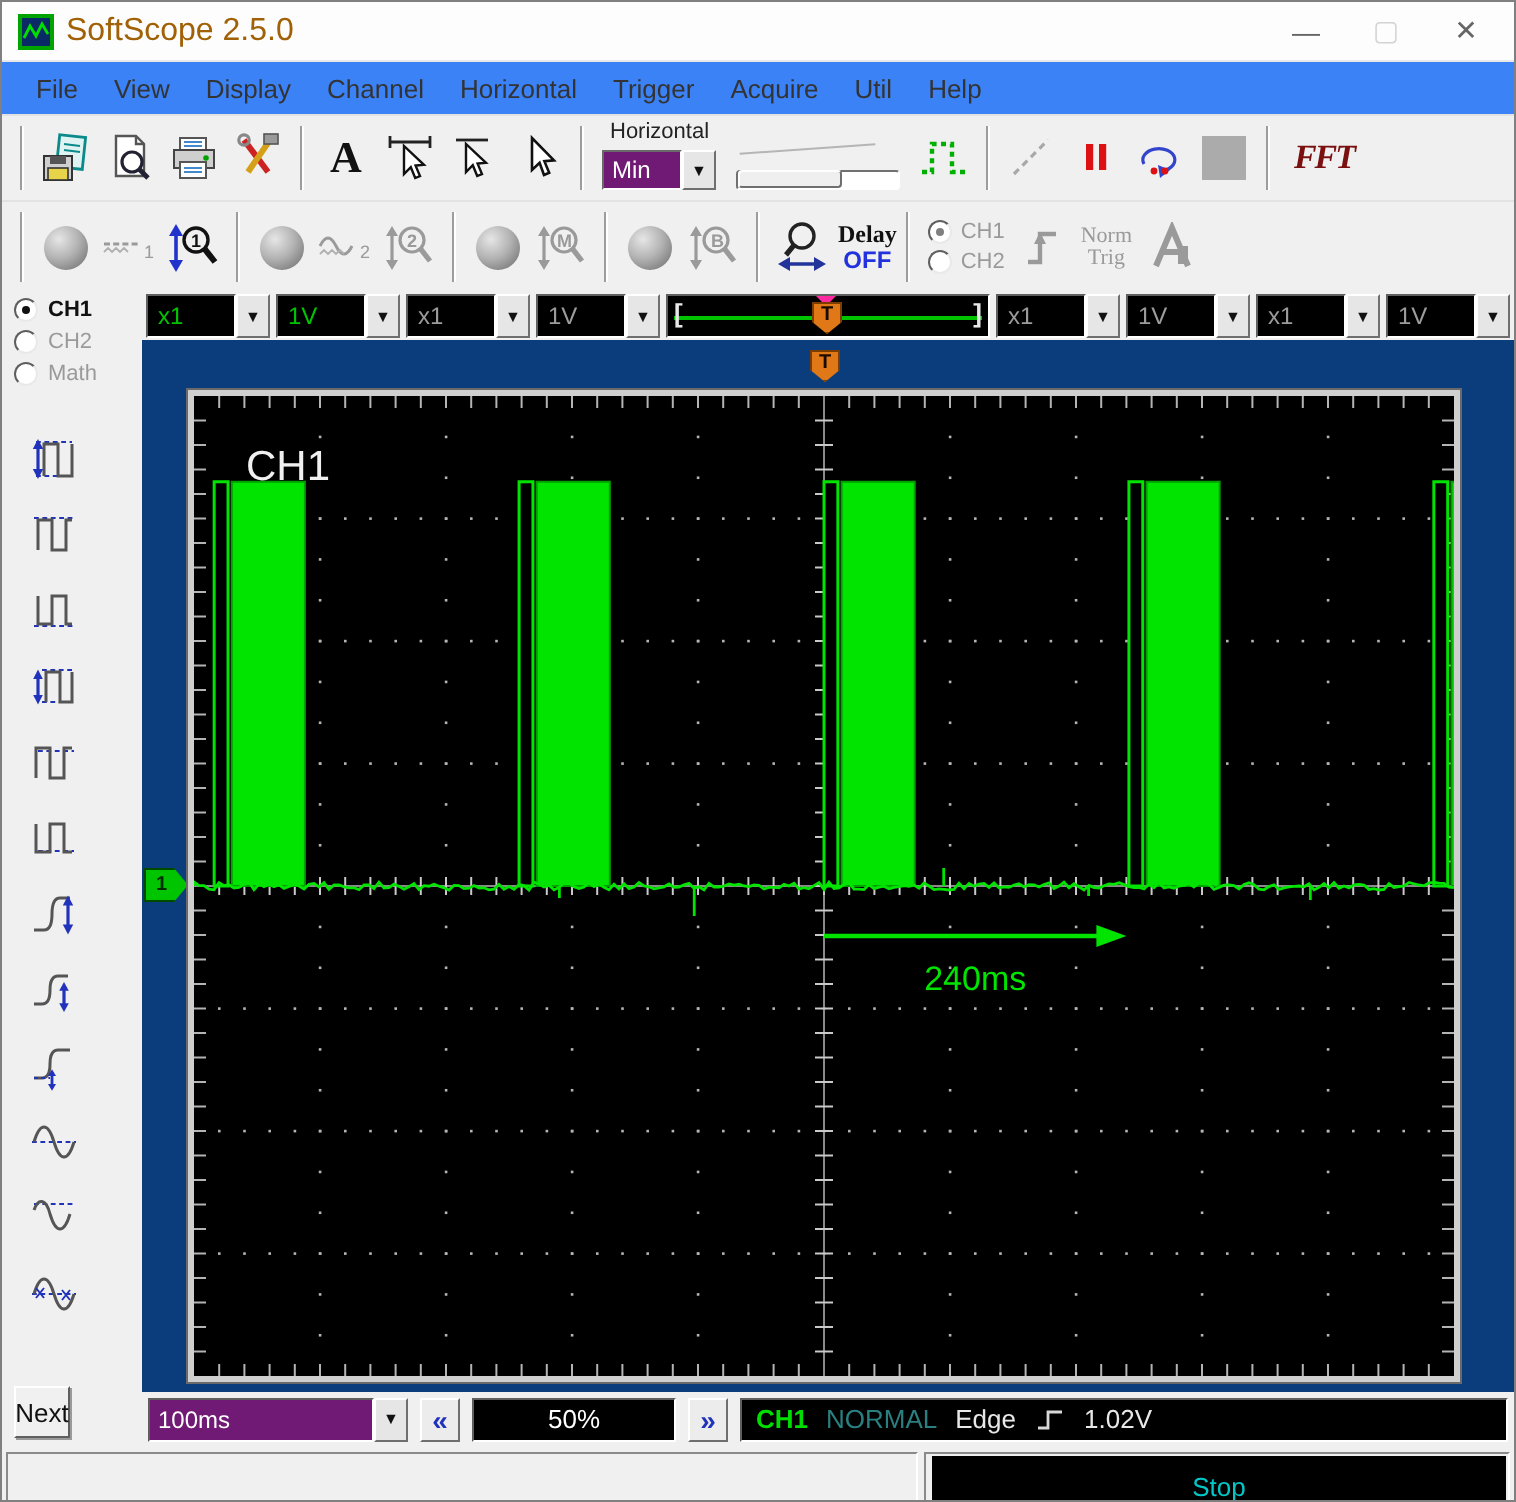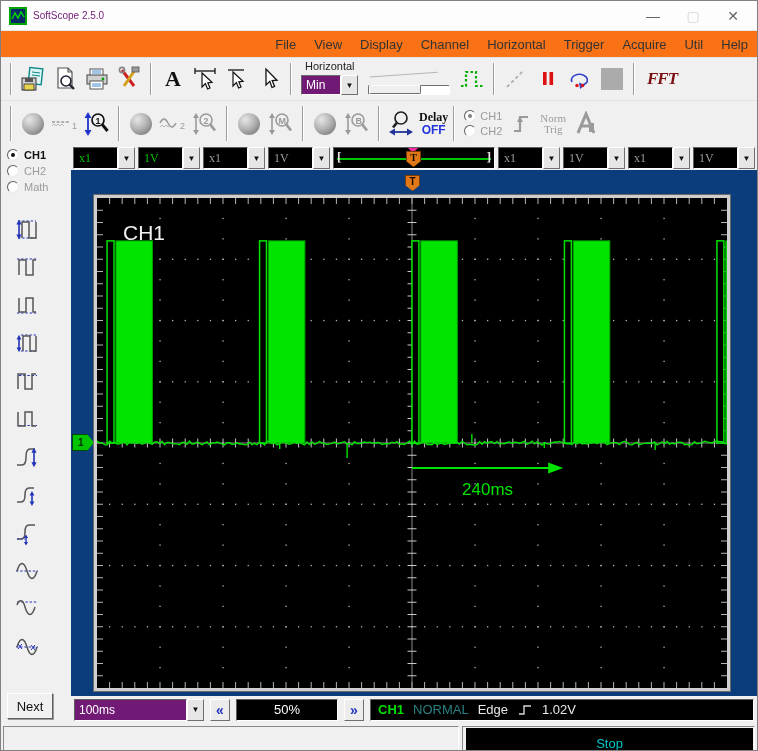--- a/index.html
+++ b/index.html
@@ -2,26 +2,26 @@
 <html><head>
 <meta charset="utf-8">
 <style>
   * { margin:0; padding:0; box-sizing:border-box; }
   body { font-family:"Liberation Sans","DejaVu Sans",sans-serif; background:#404040; }
   .window { width:758px; height:751px; background:#f0f0f0; border:1px solid #808080; position:relative; overflow:hidden; display:flex; flex-direction:column; }
 
   
   .titlebar { height:30px; background:#fdfdfd; display:flex; align-items:center; padding:0 4px 0 8px; border-bottom:1px solid #e8e8e8; flex:0 0 auto; }
   .app-icon { width:18px; height:18px; margin-right:6px; }
-  .title-text { font-size:10px; color:#701a75; flex:1; }
+  .title-text { font-size:16px; color:#a16207; flex:1; }
   .win-btn { width:40px; height:26px; display:flex; align-items:center; justify-content:center; font-size:14px; color:#666; }
   .win-btn.max { color:#d4d4d4; }
 
   
-  .menubar { height:26px; display:flex; align-items:center; padding-left:8px; background:#f97316; flex:0 0 auto;justify-content:flex-end; }
+  .menubar { height:26px; display:flex; align-items:center; padding-left:8px; background:#3b82f6; flex:0 0 auto; }
   .menu-item { padding:3px 9px; font-size:13px; color:#333; }
 
   
   .toolbar { display:flex; align-items:center; background:#f0f0f0; border-top:1px solid #e2e2e2; flex:0 0 auto; }
   .tb1 { height:43px; padding:2px 4px; }
   .tb2 { height:46px; padding:2px 4px; }
   .tsep { width:2px; align-self:stretch; margin:3px 5px; border-left:1px solid #9d9d9d; border-right:1px solid #fff; }
   .tbtn { width:32px; height:32px; display:flex; align-items:center; justify-content:center; }
   .tbtn svg { display:block; }
   .persist-block { display:flex; flex-direction:column; align-items:flex-start; margin:0 4px; }
@@ -49,24 +49,24 @@
 
   
   .main { flex:1; display:flex; min-height:0; }
   .sidebar { width:70px; flex:0 0 auto; display:flex; flex-direction:column; padding:3px 0 4px 6px; }
   .sb-radios { display:flex; flex-direction:column; gap:4px; }
   .sb-radio { display:flex; align-items:center; gap:5px; font-size:11px; }
   .sb-radio .lbl-on { color:#111; font-weight:bold; }
   .sb-radio .lbl-off { color:#9a9a9a; }
   .meas-list { display:flex; flex-direction:column; gap:7px; margin-top:20px; align-items:flex-start; }
   .meas-btn { width:40px; height:31px; display:flex; align-items:center; justify-content:center; }
-  .next-btn { margin-top:auto; width:46px; height:26px; background:#f0f0f0; border:1px solid; border-color:#fff #5f5f5f #5f5f5f #fff; box-shadow:1px 1px 0 #9a9a9a; font-size:13px; color:#111; display:flex; align-items:center; justify-content:center; }
+  .next-btn { margin-top:auto; width:28px; height:26px; background:#f0f0f0; border:1px solid; border-color:#fff #5f5f5f #5f5f5f #fff; box-shadow:1px 1px 0 #9a9a9a; font-size:13px; color:#111; display:flex; align-items:center; justify-content:center; }
 
   .content { flex:1; display:flex; flex-direction:column; min-width:0; }
-  .combo-row { height:24px; display:flex; gap:3px; padding:1px 2px 1px 2px; flex:0 0 auto;font-family:Liberation Serif, serif; }
+  .combo-row { height:24px; display:flex; gap:3px; padding:1px 2px 1px 2px; flex:0 0 auto; }
   .ccombo { display:flex; height:22px; width:62px; flex:0 0 auto; }
   .ccombo .cval { flex:1; background:#000; font-size:12px; padding:3px 0 0 5px; border:1px solid; border-color:#5f5f5f #fff #fff #5f5f5f; }
   .ccombo .cval.grn { color:#00c400; }
   .ccombo .cval.gry { color:#9c9c9c; }
   .ccombo .cbtn { width:17px; background:#e6e6e6; border:1px solid; border-color:#fff #6f6f6f #6f6f6f #fff; display:flex; align-items:center; justify-content:center; font-size:8px; color:#111; }
   .hpos-slider { flex:1; position:relative; background:#000; border:1px solid; border-color:#5f5f5f #fff #fff #5f5f5f; height:22px; }
   .hpos-slider .gline { position:absolute; left:3px; right:3px; top:10px; height:2px; background:#00c400; }
   .hpos-slider .brk { position:absolute; top:1px; color:#e8e8e8; font-size:13px; font-weight:bold; }
   .hpos-slider .brk.l { left:3px; } .hpos-slider .brk.r { right:3px; }
   .tmark { width:15px; height:16px; background:#e07818; border:1px solid #7a3c00; clip-path:polygon(0 0,100% 0,100% 62%,50% 100%,0 62%); color:#1a0a00; font-size:10px; font-weight:bold; text-align:center; line-height:12px; }

